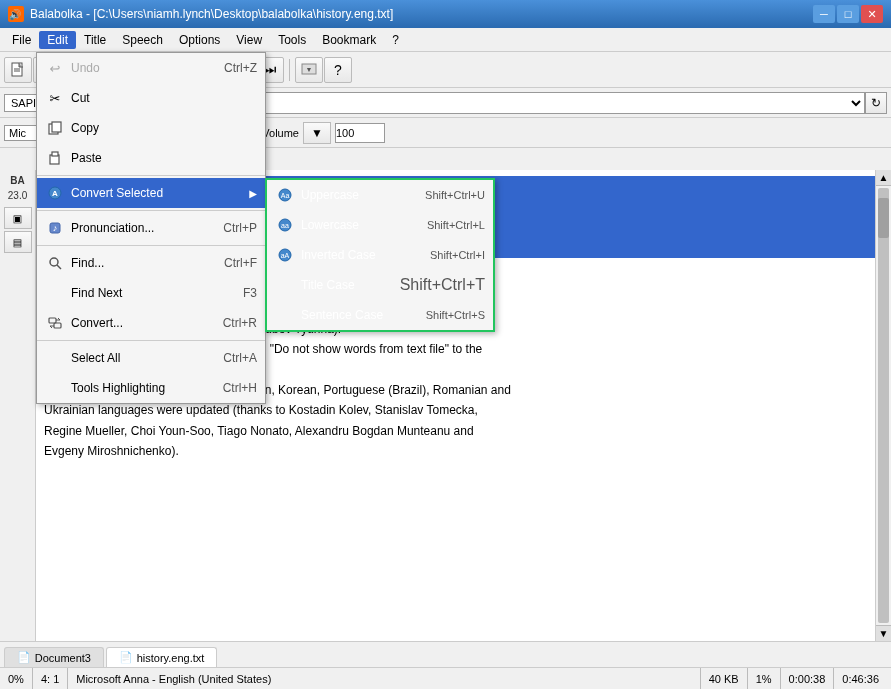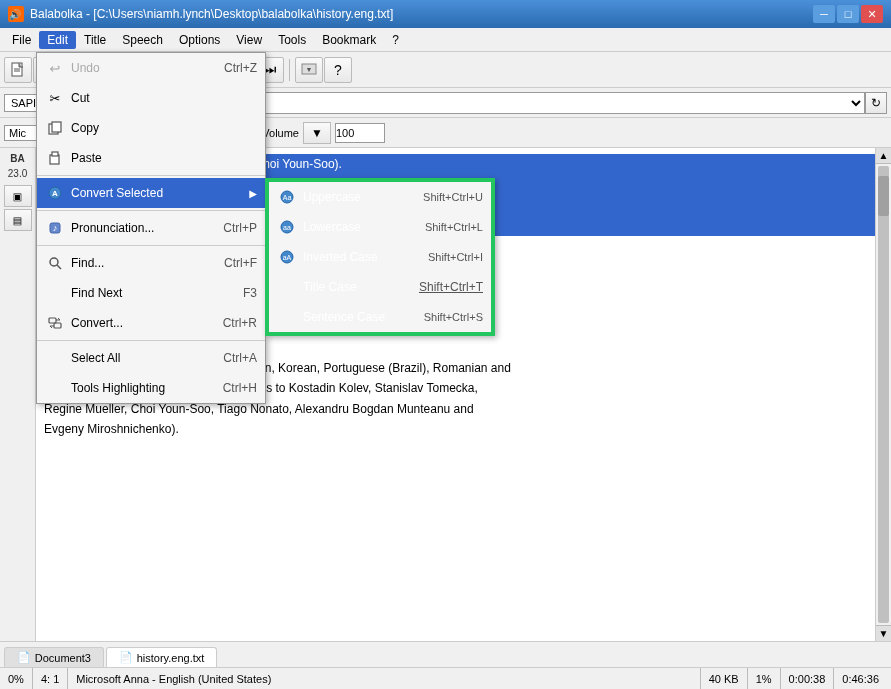--- a/index.html
+++ b/index.html
@@ -231,21 +231,21 @@
       margin-left: 8px;
       font-size: 10px;
     }
 
     
     .submenu {
       position: absolute;
       left: 100%;
       top: 0;
       background: #f5f5f5;
-      border: 4px solid #22c55e;
+      border: 2px solid #22c55e;
       box-shadow: 2px 2px 6px rgba(0,0,0,0.3);
       min-width: 230px;
       z-index: 1001;
     }
     .submenu-item {
       display: flex;
       align-items: center;
       padding: 5px 8px;
       cursor: pointer;
       font-size: 12px;
@@ -361,21 +361,21 @@
       <span style="font-size:11px;">Pitch</span>
       <input style="width: 50px; height: 20px; border: 1px solid rgb(153, 153, 153); font-size: 11px;" type="text" value="0">
     </div>
     <div style="display:flex;align-items:center;gap:4px;">
       <span style="font-size:11px;">Volume</span>
       <button style="width:28px;height:22px;border:1px solid #bbb;background:linear-gradient(to bottom,#fafafa,#e8e8e8);cursor:pointer;font-size:12px;">▼</button>
       <input style="width: 50px; height: 20px; border: 1px solid rgb(153, 153, 153); font-size: 11px;" type="text" value="100">
     </div>
   </div>
 
-  <div style="flex:1;display:flex;overflow:hidden;position:relative;">
+  <div style="flex:1;display:flex;overflow:hidden;position:relative;margin-top:22px;">
 
     <div style="width:36px;background:#f0f0f0;border-right:1px solid #ccc;display:flex;flex-direction:column;align-items:center;padding:3px 2px;gap:2px;">
       <div style="font-size:10px;font-weight:bold;color:#333;padding:2px;">BA</div>
       <div style="font-size:10px;color:#333;">23.0</div>
       <button style="width:28px;height:22px;border:1px solid #bbb;background:linear-gradient(to bottom,#fafafa,#e8e8e8);cursor:pointer;font-size:10px;margin-top:4px;">▣</button>
       <button style="width:28px;height:22px;border:1px solid #bbb;background:linear-gradient(to bottom,#fafafa,#e8e8e8);cursor:pointer;font-size:10px;">▤</button>
     </div>
 
     <div style="flex:1;background:white;position:relative;overflow:hidden;">
       <div style="padding:6px 8px 6px 8px;font-size:12px;line-height:1.7;font-family:'Segoe UI',sans-serif;height:100%;overflow-y:auto;">
@@ -496,21 +496,21 @@
               <circle cx="7" cy="7" r="6" fill="#4488cc" stroke="#2266aa" stroke-width="1"></circle>
               <text x="7" y="10" text-anchor="middle" font-size="7" fill="white">aA</text>
             </svg>
         </div>
         <span class="item-label">Inverted Case</span>
         <span class="item-shortcut" style="margin-left:auto;font-size:11px;color:#555;padding-left:12px;">Shift+Ctrl+I</span>
       </div>
       <div class="submenu-item">
         <div style="width:20px;height:20px;margin-right:6px;flex-shrink:0;"></div>
         <span class="item-label">Title Case</span>
-        <span class="item-shortcut" style="margin-left:auto;font-size:12px;color:#555;padding-left:12px;text-decoration:underline;">Shift+Ctrl+T</span>
+        <span class="item-shortcut" style="margin-left:auto;font-size:16px;color:#555;padding-left:12px;">Shift+Ctrl+T</span>
       </div>
       <div class="submenu-item">
         <div style="width:20px;height:20px;margin-right:6px;flex-shrink:0;"></div>
         <span class="item-label">Sentence Case</span>
         <span class="item-shortcut" style="margin-left:auto;font-size:11px;color:#555;padding-left:12px;">Shift+Ctrl+S</span>
       </div>
     </div>
   </div>
   <div class="dropdown-separator"></div>
   <div class="dropdown-item">

